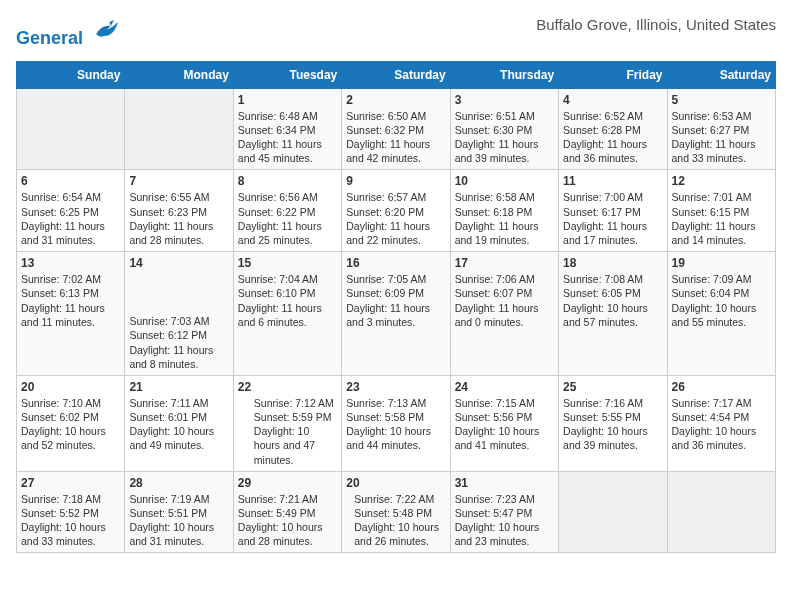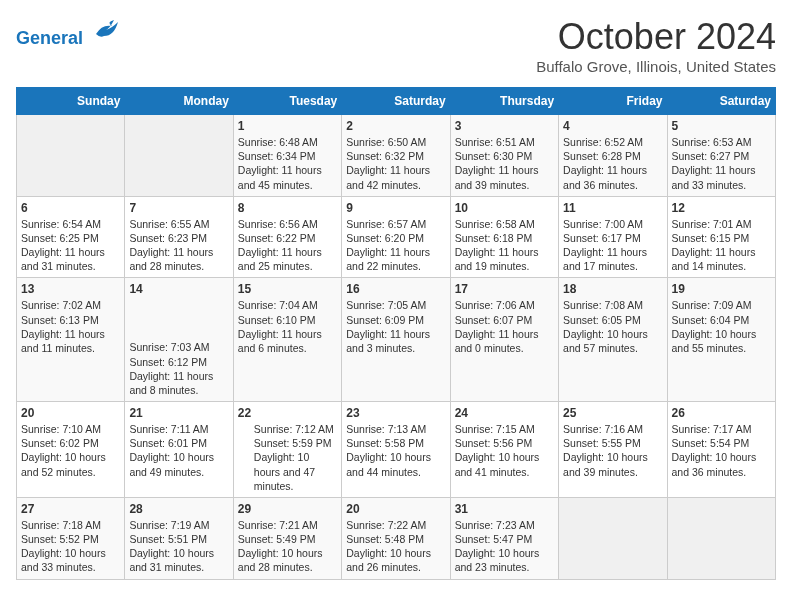--- a/index.html
+++ b/index.html
@@ -97,21 +97,20 @@
     <div>
       <div class="logo-text">
         <span>General</span>
         <svg class="logo-bird" viewBox="0 0 28 28" xmlns="http://www.w3.org/2000/svg">
           <path d="M4 18 Q10 8 20 10 Q14 6 22 4 Q18 12 14 14 Q20 12 26 6 Q22 20 12 20 Q8 22 4 18Z" fill="#1a75bb"></path>
         </svg>
       </div>
     </div>
   </div>
   <div class="title-block">
-    <div class="month-title">October 2024</div>
     <div class="location">Buffalo Grove, Illinois, United States</div>
   </div>
 </div>
 
 <table>
   <thead>
     <tr>
     <th>Sunday</th>
         <th>Monday</th>
         <th>Tuesday</th>
@@ -277,21 +276,21 @@
         </td>
         <td>
           <span class="day-num">25</span>
           <div class="day-info" style="white-space: pre-line;">Sunrise: 7:16 AM
 Sunset: 5:55 PM
 Daylight: 10 hours and 39 minutes.</div>
         </td>
         <td>
           <span class="day-num">26</span>
           <div class="day-info" style="white-space: pre-line;">Sunrise: 7:17 AM
-Sunset: 5:54 PM
+Sunset: 4:54 PM
 Daylight: 10 hours and 36 minutes.</div>
         </td>
       </tr>
       <tr>
         <td>
           <span class="day-num">27</span>
           <div class="day-info" style="white-space: pre-line;">Sunrise: 7:18 AM
 Sunset: 5:52 PM
 Daylight: 10 hours and 33 minutes.</div>
         </td>
@@ -302,21 +301,21 @@
 Daylight: 10 hours and 31 minutes.</div>
         </td>
         <td>
           <span class="day-num">29</span>
           <div class="day-info" style="white-space: pre-line;">Sunrise: 7:21 AM
 Sunset: 5:49 PM
 Daylight: 10 hours and 28 minutes.</div>
         </td>
         <td>
           <span class="day-num">20</span>
-          <div class="day-info" style="white-space: pre-line;">Sunrise: 7:22 AM
+          <div class="day-info" style="white-space: pre-line; margin-left: 8px;">Sunrise: 7:22 AM
 Sunset: 5:48 PM
 Daylight: 10 hours and 26 minutes.</div>
         </td>
         <td>
           <span class="day-num">31</span>
           <div class="day-info" style="white-space: pre-line;">Sunrise: 7:23 AM
 Sunset: 5:47 PM
 Daylight: 10 hours and 23 minutes.</div>
         </td>
         <td class="empty-cell"></td>

